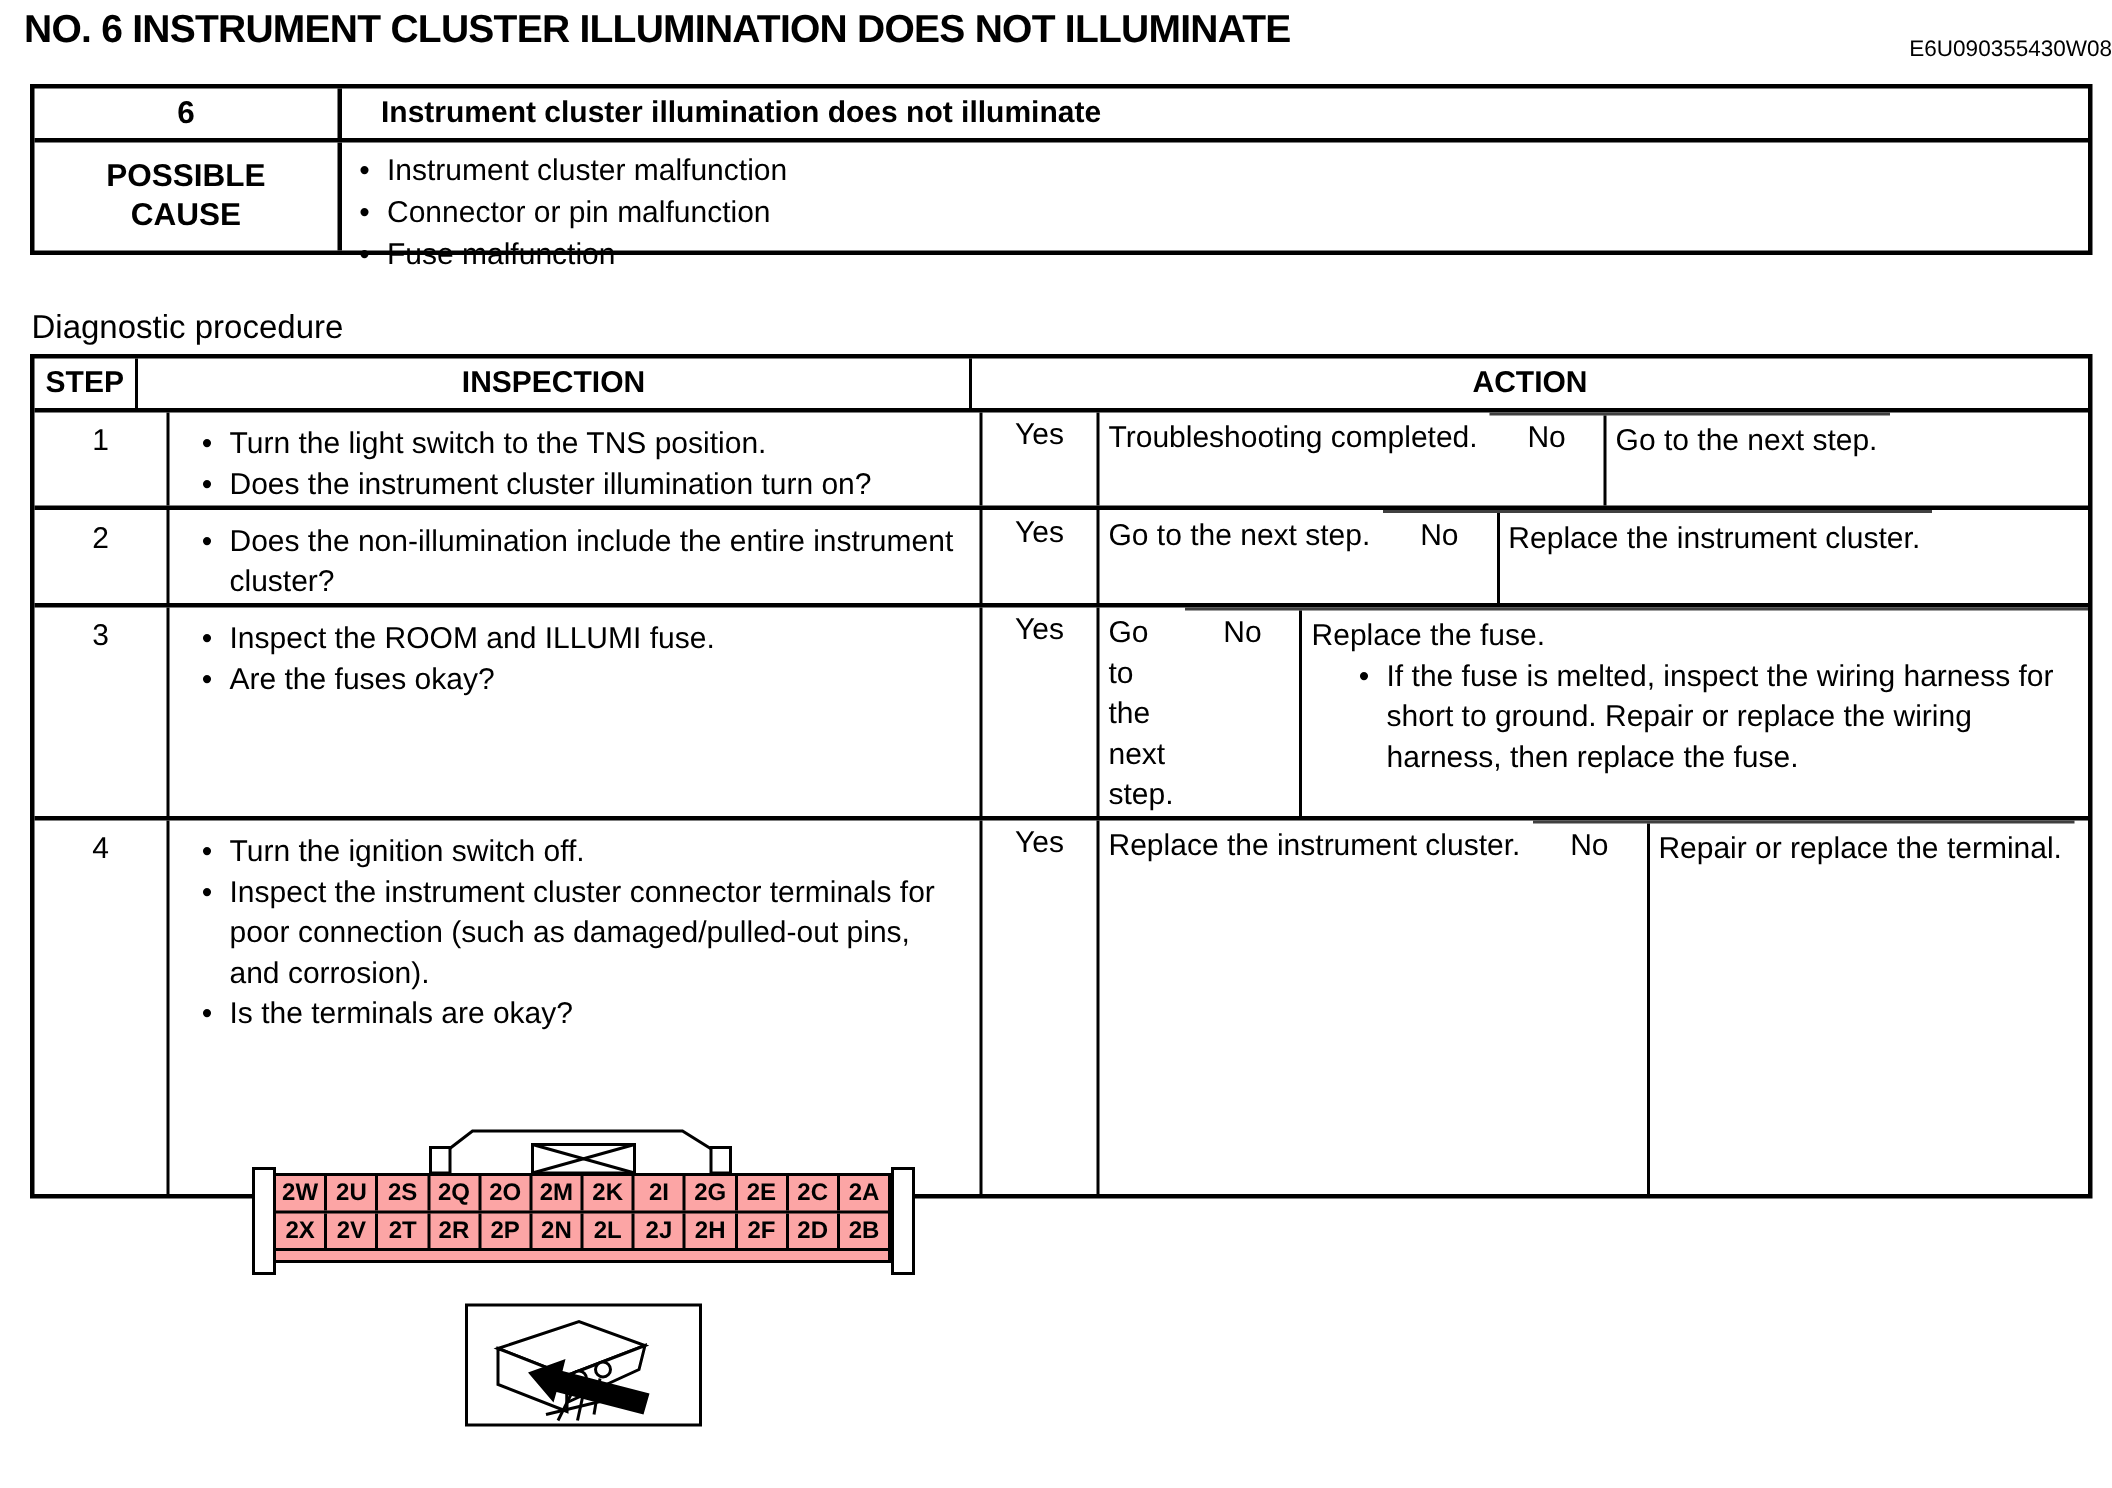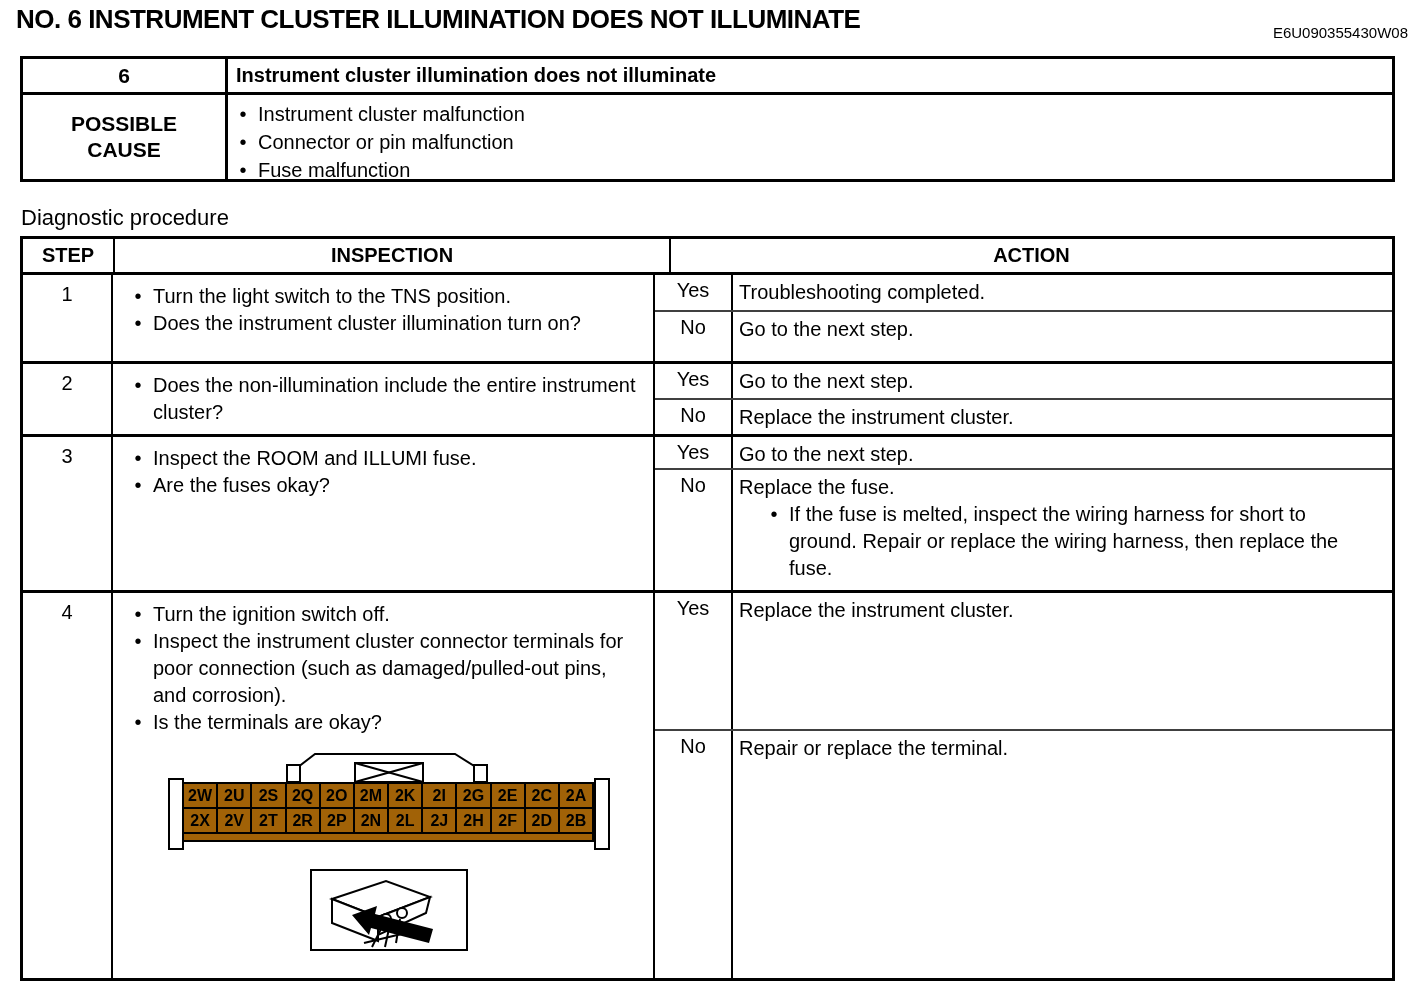--- a/index.html
+++ b/index.html
@@ -10,58 +10,58 @@
   }
   .abs{position:absolute;}
   
   .page-title{left:16px;top:4px;font-size:26px;font-weight:bold;letter-spacing:-0.5px;}
   .doc-code{right:0;top:24px;font-size:15px;}
   
   .sum-table{left:20px;top:56px;width:1375px;border:3px solid #000;box-sizing:border-box;}
   .sum-row1{display:flex;height:33px;border-bottom:3px solid #000;}
   .sum-num{width:205px;border-right:3px solid #000;display:flex;align-items:center;justify-content:center;
            font-weight:bold;font-size:21px;box-sizing:border-box;}
-  .sum-symptom{flex:1;display:flex;align-items:center;padding-left:8px;font-weight:bold;font-size:20px;}
-  .sum-row2{display:flex;height:84px;}
+  .sum-symptom{flex:1;display:flex;align-items:center;padding-left:26px;font-weight:bold;font-size:20px;}
+  .sum-row2{display:flex;height:72px;}
   .sum-cause-label{width:205px;border-right:3px solid #000;display:flex;align-items:center;justify-content:center;
                    text-align:center;font-weight:bold;font-size:21px;line-height:26px;padding:0 42px;box-sizing:border-box;}
   .sum-causes{flex:1;padding-top:5px;font-size:20px;line-height:28px;}
   
   .li{display:flex;}
   .li .dot{width:30px;text-align:center;flex:0 0 30px;}
   .li .txt{flex:1;padding-right:6px;}
   .sub .dot{margin-left:20px;}
   
   .section-heading{left:21px;top:205px;font-size:22px;font-weight:normal;}
   
   .diag-table{left:20px;top:236px;width:1375px;border:3px solid #000;box-sizing:border-box;}
   .diag-head{display:flex;height:33px;border-bottom:3px solid #000;font-weight:bold;font-size:20px;}
   .h-cell{display:flex;align-items:center;justify-content:center;box-sizing:border-box;}
-  .h-step{width:92px;border-right:2px solid #000;}
+  .h-step{width:69px;border-right:2px solid #000;}
   .h-insp{width:556px;border-right:2px solid #000;}
   .h-action{flex:1;}
   .step-row{display:flex;}
   .step-row + .step-row{border-top:3px solid #000;}
   .c-step{width:90px;border-right:2px solid #000;text-align:center;font-size:20px;padding-top:8px;box-sizing:border-box;}
   .c-insp{width:542px;border-right:2px solid #000;padding:8px 4px 0 10px;font-size:20px;line-height:27px;box-sizing:border-box;}
-  .c-out{flex:1;display:flex;flex-direction:column;}
+  .c-out{flex:1;display:flex;flex-direction:row;}
   .outcome{display:flex;}
   .outcome + .outcome{border-top:2px solid #404040;}
   .c-yn{width:78px;border-right:2px solid #000;text-align:center;font-size:20px;padding-top:4px;box-sizing:border-box;}
   .c-action{flex:1;padding:4px 8px 0 6px;font-size:20px;line-height:27px;}
   .o-s1a{min-height:35px;} .o-s1b{min-height:49px;}
   .o-s2a{min-height:34px;} .o-s2b{min-height:34px;}
   .o-s3a{min-height:29px;} .o-s3b{min-height:120px;}
   .o-s4a{min-height:136px;} .o-s4b{min-height:247px;}
   
   .connector{left:168px;top:744px;width:440px;height:102px;}
   .conn-tab{position:absolute;width:12px;height:68px;top:34px;border:2px solid #000;background:#fff;}
   .tab-l{left:0;} .tab-r{left:426px;}
   .conn-body{position:absolute;left:14px;top:38px;width:412px;height:60px;border:2px solid #000;
-             box-sizing:border-box;background:#a16207;}
+             box-sizing:border-box;background:#fca5a5;}
   .pin-row{display:flex;height:25px;box-sizing:border-box;border-bottom:2px solid #000;}
   .pin-cell{flex:1;border-right:2px solid #000;display:flex;align-items:center;justify-content:center;
             font-size:16px;font-weight:bold;box-sizing:border-box;}
   .pin-cell:last-child{border-right:none;}
   .conn-roof{position:absolute;left:72px;top:2px;width:280px;height:38px;}
   
   .relay-box{left:310px;top:869px;width:158px;height:82px;border:2px solid #000;box-sizing:border-box;background:#fff;}
 </style>
 </head>
 <body>

